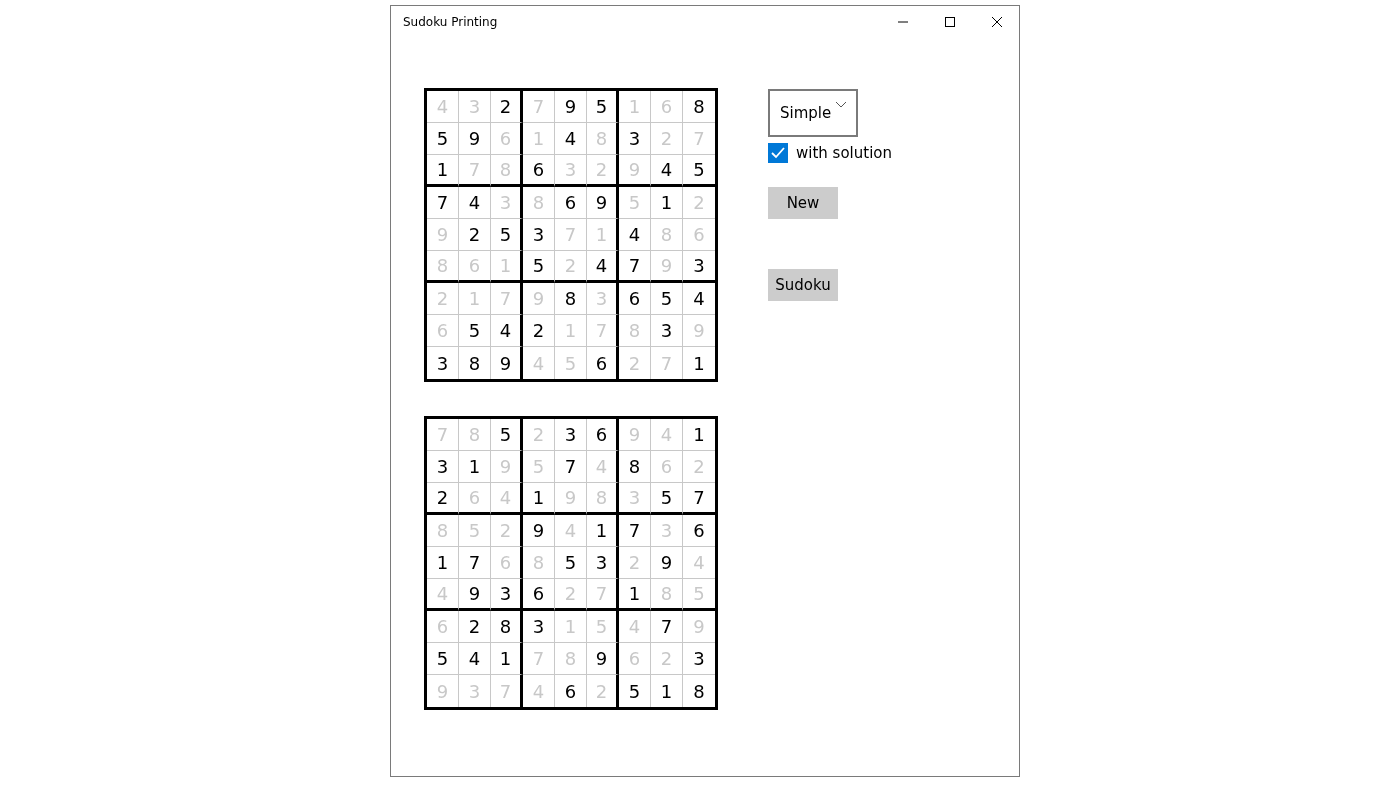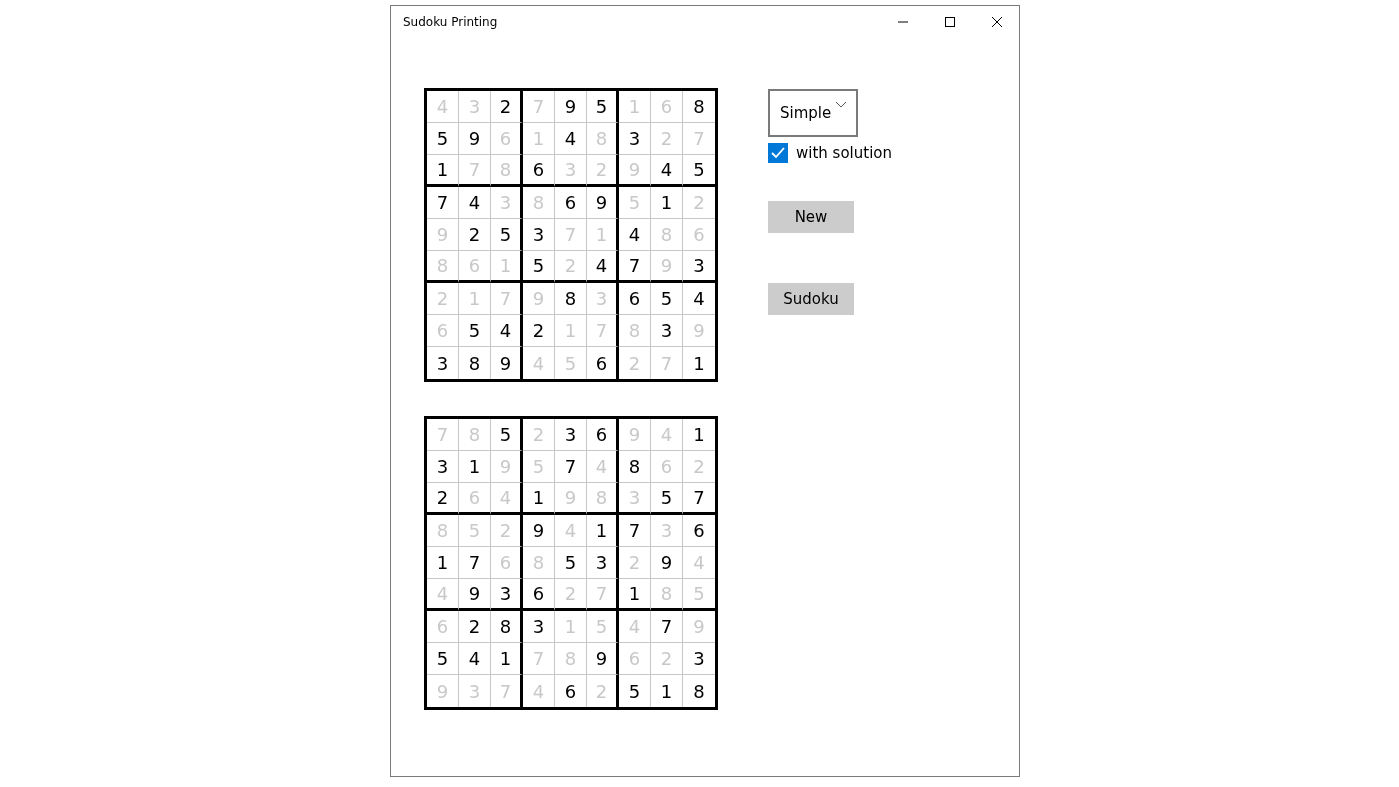--- a/index.html
+++ b/index.html
@@ -28,22 +28,22 @@
   .cell.c8 { border-right:none; }
   .cell.r2, .cell.r5 { border-bottom:3px solid #000; }
   .cell.r8 { border-bottom:none; }
   .dropdown { position:absolute; left:377px; top:83px; width:90px; height:48px;
               border:2px solid #7a7a7a; box-sizing:border-box; display:flex;
               align-items:center; padding-left:10px; font-size:15px; color:#000; background:#fff; }
   .dropdown .chev { position:absolute; right:8px; top:7px; }
   .checkbox-row { position:absolute; left:377px; top:137px; display:flex; align-items:center; }
   .checkbox { width:20px; height:20px; background:#0078d7; display:flex; align-items:center; justify-content:center; }
   .checkbox-label { margin-left:8px; font-size:15px; color:#000; }
-  .btn { position:absolute; left:377px; width:86px; height:32px; background:#cccccc;
-         display:flex; align-items:center; justify-content:center; font-size:15px; color:#000;margin-top:14px; }
+  .btn { position:absolute; left:377px; width:70px; height:32px; background:#cccccc;
+         display:flex; align-items:center; justify-content:center; font-size:15px; color:#000; }
   .btn-new { top:181px; }
   .btn-print { top:263px; }
 </style>
 </head>
 <body>
 
 <div class="window">
   <div class="titlebar">
     <span class="title">Sudoku Printing</span>
     <div class="tb-btn tb-min">

